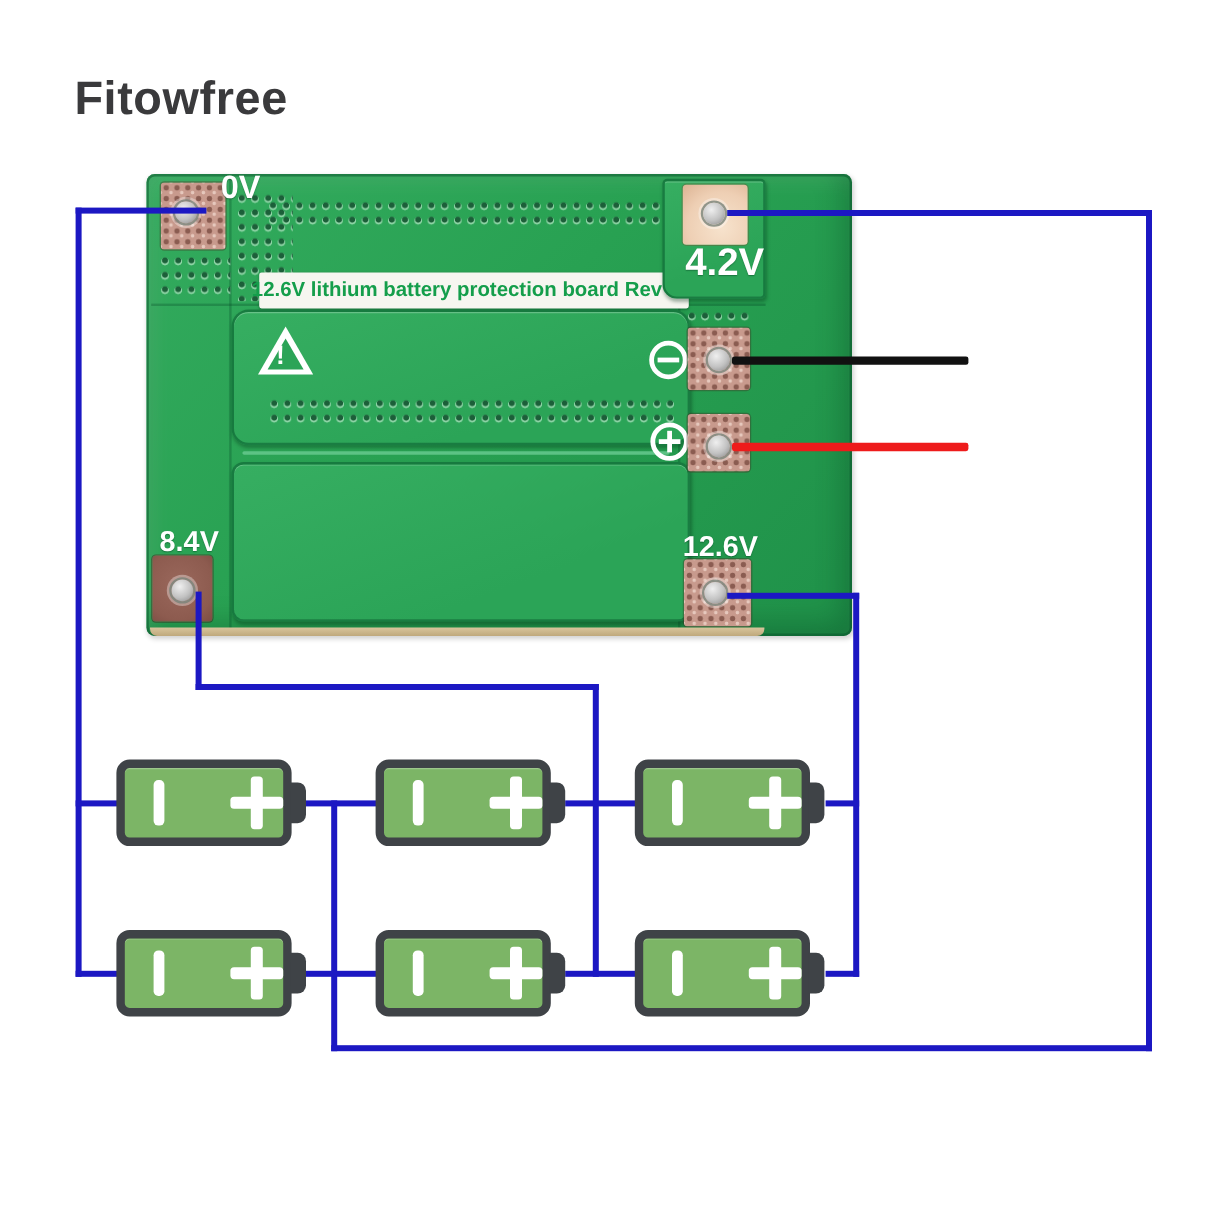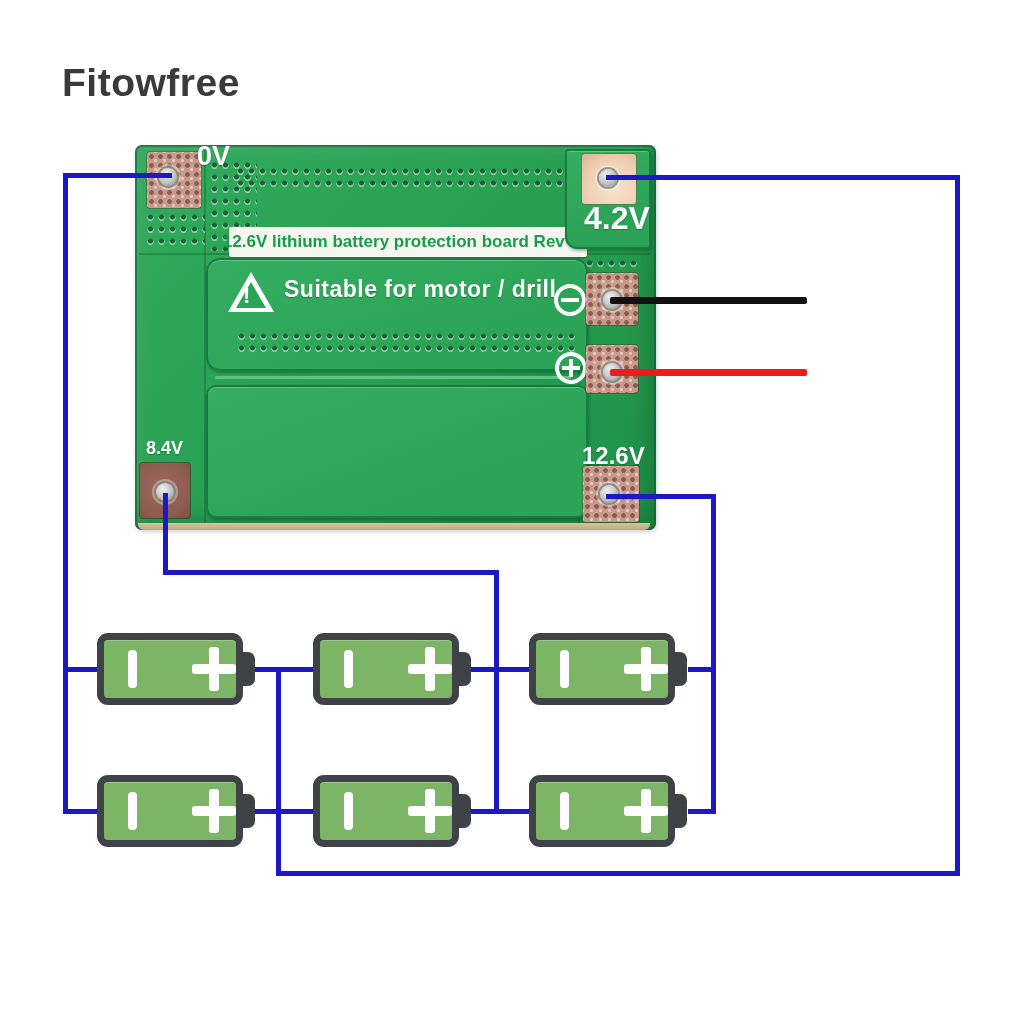--- a/index.html
+++ b/index.html
@@ -7,21 +7,21 @@
        font-family:"Liberation Sans", sans-serif;}
   #canvas{position:absolute;left:0;top:0;width:1024px;height:1024px;}
 
   .abs{position:absolute;}
 
   
   .brand{left:62px;top:14px;font-size:39px;font-weight:bold;color:var(--brand-text,#3a3a3c);
          letter-spacing:0.5px;z-index:10;margin-top:47px;}
 
   
-  .board{left:135px;top:145px;width:521px;height:385px;border-radius:7px;z-index:1;
+  .board{left:122px;top:145px;width:588px;height:385px;border-radius:7px;z-index:1;
     background:linear-gradient(135deg,#33ab5e 0%, var(--pcb-green,#28a152) 45%, #1f9149 100%);
     box-shadow:inset 0 0 0 2px rgba(10,90,45,.55), inset -8px -10px 22px rgba(0,55,25,.28),
                inset 6px 6px 16px rgba(255,255,255,.10), 1px 2px 4px rgba(0,0,0,.18);text-decoration:underline;}
   .seam{background:rgba(5,70,35,.28);}
   .seam-h{height:2px;} .seam-v{width:2px;}
 
   .panel{background:linear-gradient(160deg,#36ae61, var(--pcb-panel-green,#2ba457) 70%);
     border:2px solid rgba(12,100,50,.65); box-sizing:border-box;
     box-shadow:inset 0 1px 0 rgba(255,255,255,.25), 1px 2px 3px rgba(0,45,20,.35);}
 
@@ -102,21 +102,20 @@
     <div class="abs holes" style="left:100px;top:20px;width:340px;height:25px;"></div>
 
     <div class="abs label-strip" style="left:94px;top:82px;width:358px;height:30px;">12.6V lithium battery protection board Rev 2.3</div>
 
     <div class="abs panel" style="left:71px;top:113px;width:382px;height:113px;border-radius:14px;">
       <div class="abs" style="left:20px;top:12px;width:46px;height:40px;">
         <div class="abs tri-outer"></div>
         <div class="abs tri-inner"></div>
         <div class="abs tri-mark">!</div>
       </div>
-      <div class="abs silk" style="left:76px;top:16px;font-size:23px;letter-spacing:.5px;">Suitable for motor / drill</div>
       <div class="abs holes" style="left:28px;top:70px;width:340px;height:24px;"></div>
     </div>
 
     <div class="abs panel" style="left:71px;top:240px;width:382px;height:133px;border-radius:10px;"></div>
     <div class="abs trace" style="left:80px;top:231px;width:356px;"></div>
 
     <div class="abs holes" style="left:449px;top:112px;width:56px;height:12px;"></div>
     <div class="abs term" style="left:419px;top:139px;">
         <span class="bar-h"></span>
       </div>
@@ -130,21 +129,21 @@
     <div class="abs copper" style="left:451px;top:200px;width:52px;height:48px;"></div>
     <div class="abs hole" style="left:468px;top:218px;"></div>
 
     <div class="abs panel" style="left:430px;top:4px;width:86px;height:100px;border-radius:4px 4px 4px 12px;"></div>
     <div class="abs" style="left:447px;top:9px;width:54px;height:50px;border-radius:3px;
          background:radial-gradient(circle at 60% 70%, #f7e3cd, var(--copper-pad-light,#eecfb4) 60%, #dcb393);
          box-shadow:0 0 0 1px rgba(120,80,50,.4);"></div>
     <div class="abs hole" style="left:464px;top:24px;"></div>
     <div class="abs silk" style="left:449px;top:55px;font-size:32px;">4.2V</div>
 
-    <div class="abs silk" style="left:11px;top:293px;font-size:18px;">8.4V</div>
+    <div class="abs silk" style="left:11px;top:293px;font-size:24px;">8.4V</div>
     <div class="abs" style="left:5px;top:318px;width:50px;height:55px;border-radius:3px;
          background:radial-gradient(circle at 45% 45%, #9a685c, var(--copper-pad-dark,#8d5b4f) 70%, #7c4d43);
          box-shadow:0 0 0 1px rgba(60,30,22,.5);"></div>
     <div class="abs hole" style="left:21px;top:338px;"></div>
 
     <div class="abs silk" style="left:447px;top:297px;font-size:24px;">12.6V</div>
     <div class="abs copper" style="left:448px;top:321px;width:56px;height:56px;"></div>
     <div class="abs hole" style="left:465px;top:340px;"></div>
 
     <div class="abs board-edge" style="left:3px;top:378px;width:512px;height:7px;"></div>

